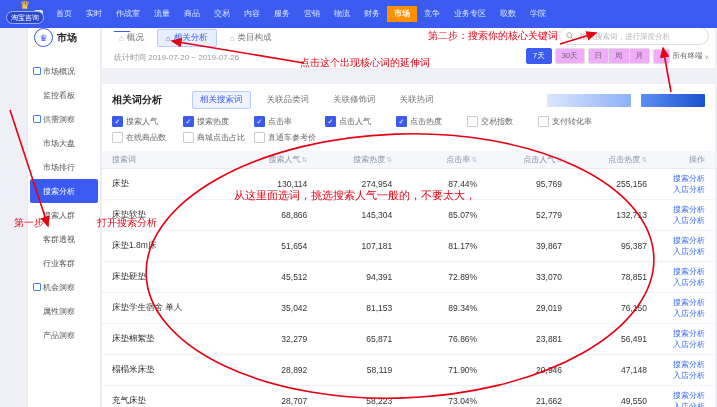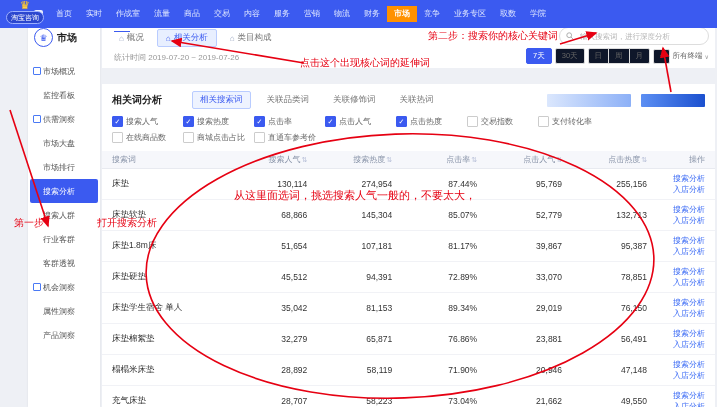--- a/index.html
+++ b/index.html
@@ -32,21 +32,21 @@
   .tabs{position:absolute;left:8px;top:11px;display:flex;gap:4px;}
   .tab{display:flex;align-items:center;gap:3px;font-size:8.5px;color:#777;padding:2px 8px;border:1px solid transparent;cursor:pointer;}
   .tab .home{font-size:8px;color:#9aa6c0;}
   .tab.active{color:#3b5af0;background:#e8efff;border-color:#b9ccff;border-radius:2px;}
   .tab.active .home{color:#3b5af0;}
   .search-box{position:absolute;right:6px;top:9px;width:136px;height:16px;border:1px solid #ddd;border-radius:9px;display:flex;align-items:center;padding:0 6px;gap:4px;background:#fff;}
   .search-box input{border:0;outline:0;flex:1;font-size:7.5px;color:#666;background:transparent;min-width:0;}
   .search-box input::placeholder{color:#b5b5b5;}
   .stat-row{position:absolute;left:12px;top:34px;font-size:8px;color:#999;}
   .range{position:absolute;right:6px;top:30px;display:flex;align-items:center;gap:3px;}
-  .rbtn{font-size:7.5px;padding:2px 6px;border:1px solid #ddd;background:#0f172a;color:#666;border-radius:2px;cursor:pointer;white-space:nowrap;}
+  .rbtn{font-size:7.5px;padding:2px 6px;border:1px solid #ddd;background:#f0abfc;color:#666;border-radius:2px;cursor:pointer;white-space:nowrap;}
   .rbtn.primary{background:#3b5af0;border-color:#3b5af0;color:#fff;}
   .seg{display:flex;}
   .seg .rbtn{border-radius:0;margin-left:-1px;}
   .seg .rbtn:first-child{border-radius:2px 0 0 2px;margin-left:0;}
   .seg .rbtn:last-child{border-radius:0 2px 2px 0;}
   .terminal{font-size:7.5px;color:#666;display:flex;gap:2px;align-items:center;cursor:pointer;white-space:nowrap;}
   .caret{font-size:6px;color:#999;}
 
   .card-main{left:102px;top:84px;right:2px;bottom:0;overflow:hidden;}
   .an-head{display:flex;align-items:center;padding:7px 10px 5px;}
@@ -132,24 +132,24 @@
     <div class="menu-item">
         <span>市场排行</span>
       </div>
     <div class="menu-item active">
         <span>搜索分析</span>
       </div>
     <div class="menu-item">
         <span>搜索人群</span>
       </div>
     <div class="menu-item">
+        <span>客群透视</span>
+      </div>
+    <div class="menu-item">
         <span>行业客群</span>
-      </div>
-    <div class="menu-item">
-        <span>客群透视</span>
       </div>
     <div class="menu-item">
         <span class="mini-icon"></span>
         <span>机会洞察</span>
       </div>
     <div class="menu-item">
         <span>属性洞察</span>
       </div>
     <div class="menu-item">
         <span>产品洞察</span>

